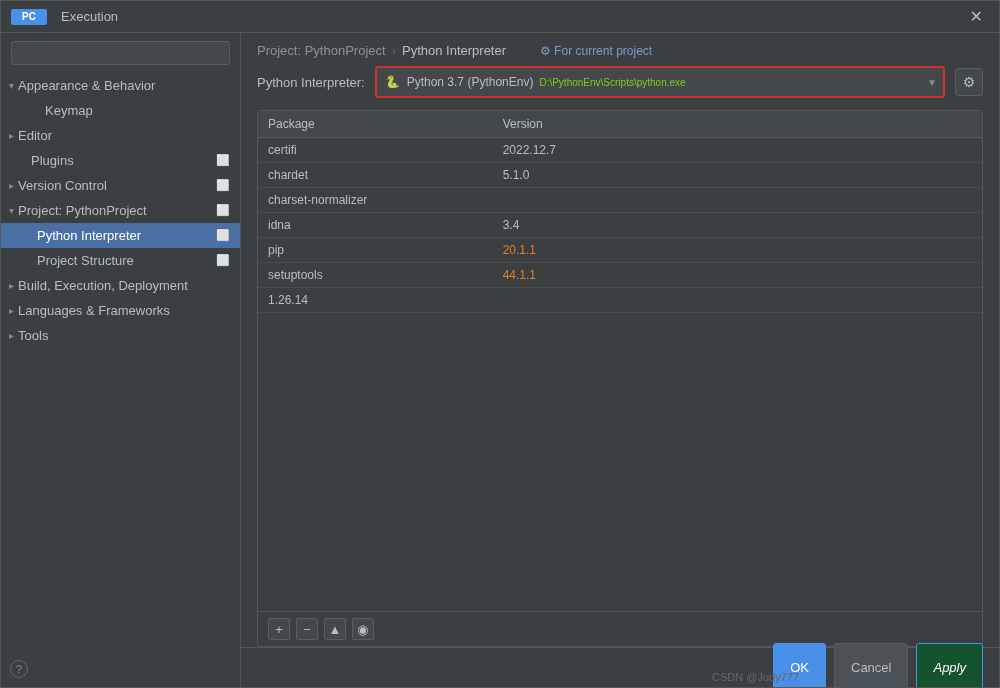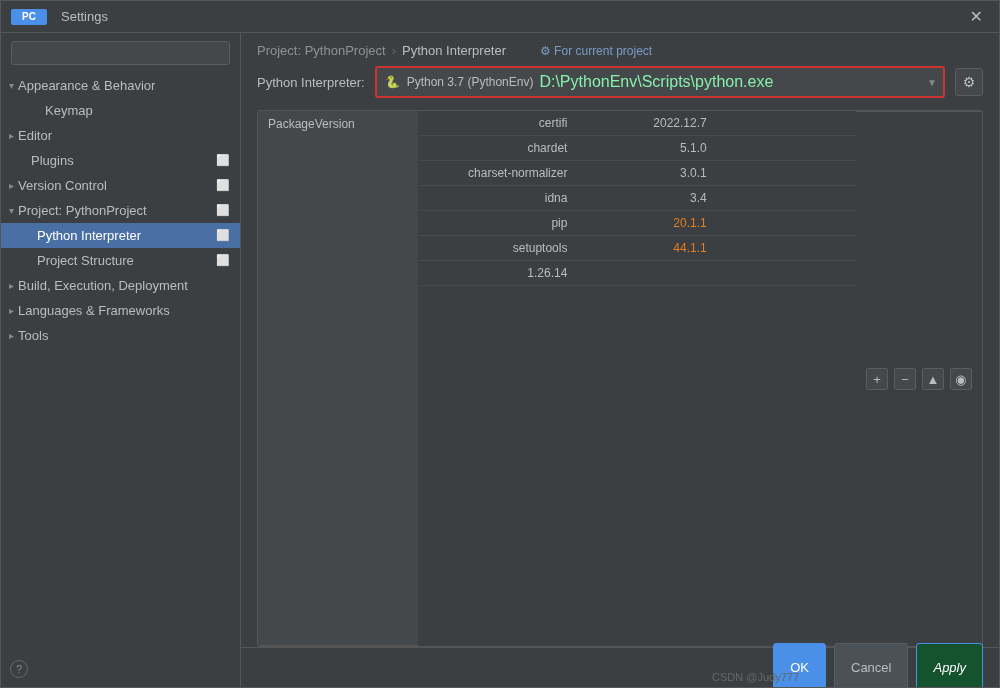--- a/index.html
+++ b/index.html
@@ -175,22 +175,22 @@
       gap: 6px;
     }
     .python-icon {
       width: 16px;
       height: 16px;
       display: inline-flex;
       align-items: center;
       justify-content: center;
     }
     .interpreter-path {
-      color: #86efac;
-      font-size: 16px;
+      color: #84cc16;
+      font-size: 10px;
     }
     .dropdown-arrow {
       position: absolute;
       right: 6px;
       top: 50%;
       transform: translateY(-50%);
       color: #888;
       font-size: 10px;
     }
     .settings-btn {
@@ -208,37 +208,36 @@
       flex-shrink: 0;
     }
     
     .packages-area {
       flex: 1;
       margin: 0 16px;
       border: 1px solid #555;
       border-radius: 3px;
       overflow: hidden;
       display: flex;
-      flex-direction: row;
+      flex-direction: column;
     }
     .table-header {
       display: grid;
       grid-template-columns: 1fr 1fr 1fr;
       background: #45484a;
       border-bottom: 1px solid #555;
       padding: 6px 10px;
     }
     .table-header-cell {
       color: #bbbcbd;
       font-size: 12px;
     }
     .table-body {
       flex: 1;
       overflow-y: auto;
-      text-align: right;
     }
     .table-row {
       display: grid;
       grid-template-columns: 1fr 1fr 1fr;
       padding: 5px 10px;
       border-bottom: 1px solid #4a4a4a;
     }
     .table-cell {
       color: #bbbcbd;
       font-size: 12px;
@@ -327,21 +326,21 @@
   </style>
 </head>
 <body>
 
 <div class="window">
 
   <div class="title-bar">
     <div class="title-bar-icon">
       <span>PC</span>
     </div>
-    <span class="title-bar-text">Settings</span>
+    <span class="title-bar-text">Execution</span>
     <span class="title-bar-close">✕</span>
   </div>
 
   <div class="main-content">
 
     <div class="sidebar">
       <input class="search-box" type="text" placeholder="" style="">
 
       <div class="sidebar-item parent">
         <span class="chevron">▾</span>
@@ -440,21 +439,20 @@
           </div>
 
           <div class="table-row">
             <span class="table-cell">chardet</span>
             <span class="table-cell">5.1.0</span>
             <span class="table-cell"></span>
           </div>
 
           <div class="table-row">
             <span class="table-cell">charset-normalizer</span>
-            <span class="table-cell">3.0.1</span>
             <span class="table-cell"></span>
           </div>
 
           <div class="table-row">
             <span class="table-cell">idna</span>
             <span class="table-cell">3.4</span>
             <span class="table-cell"></span>
           </div>
 
           <div class="table-row">

